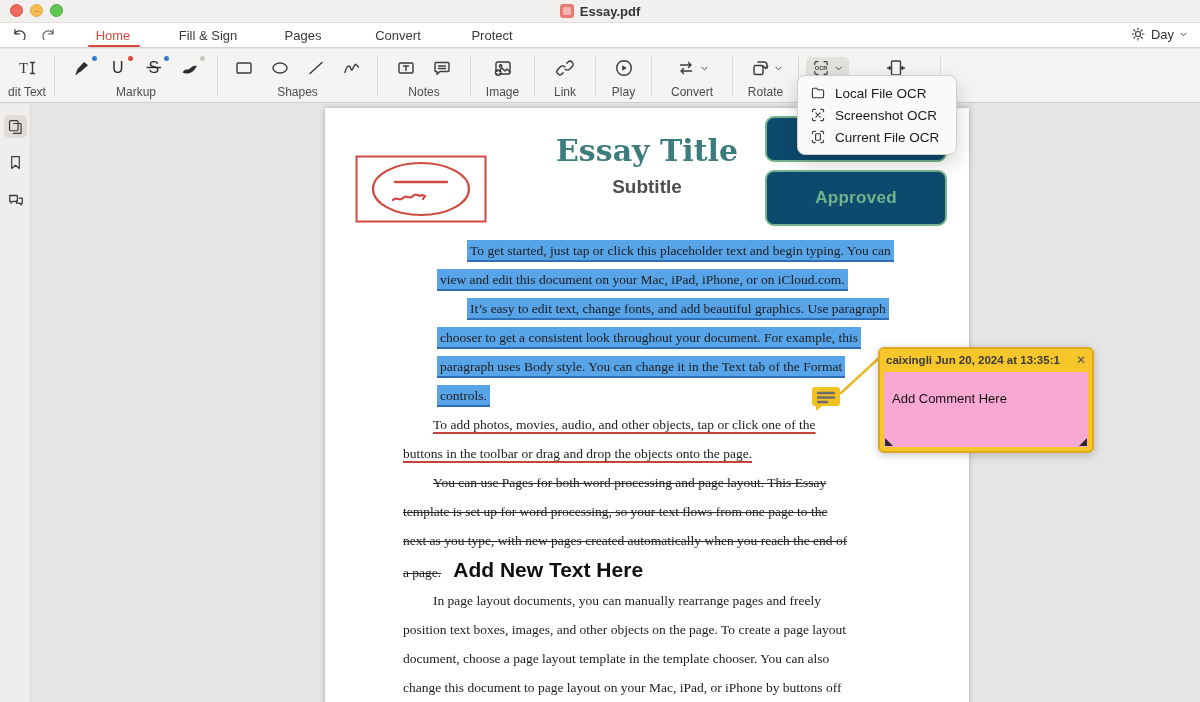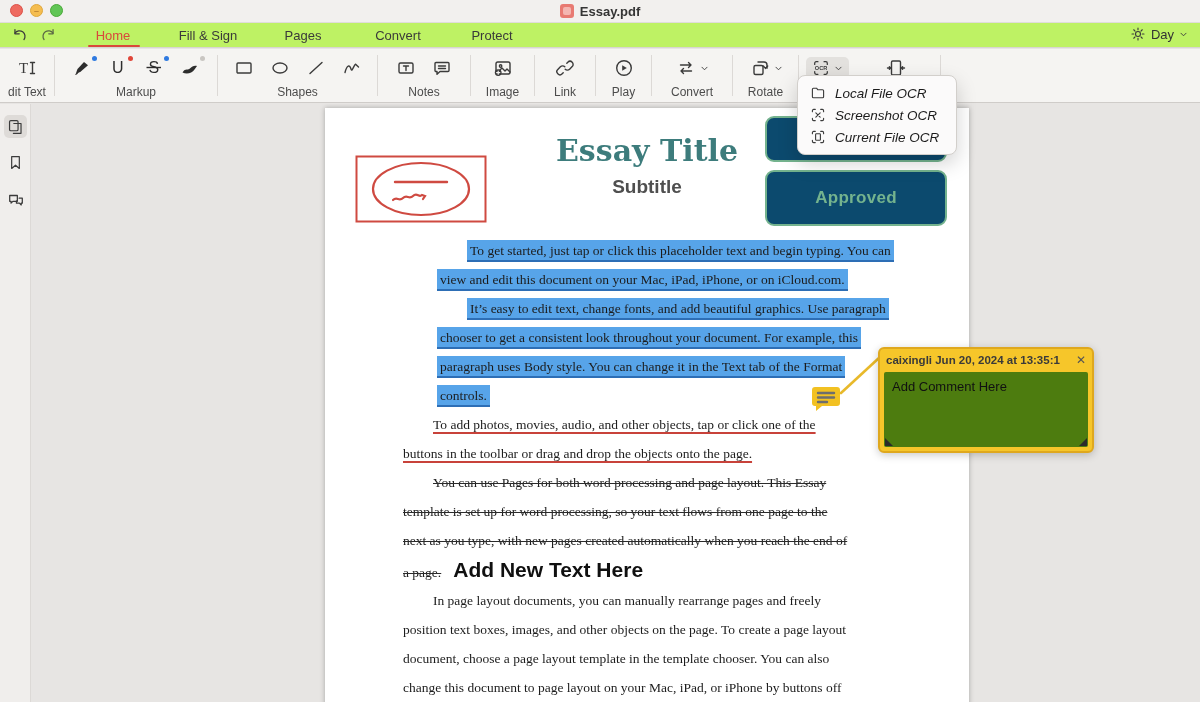--- a/index.html
+++ b/index.html
@@ -12,21 +12,21 @@
   .lights { position:absolute; left:10px; top:4px; display:flex; gap:7px; }
   .light { width:13px; height:13px; border-radius:50%; display:flex; align-items:center; justify-content:center; font-size:8px; line-height:1; }
   .light.red { background:#ee6a5f; border:1px solid #dc5047; color:#8c1f17;}
   .light.yellow { background:#f5bd4f; border:1px solid #dfa73c; color:#90591a;}
   .light.green { background:#61c555; border:1px solid #4aa938; color:#1c6413;}
   .title-center { margin:16px auto; display:flex; align-items:center; gap:6px; font-weight:bold; font-size:13px; color:#353535; }
   .doc-ico { width:14px; height:14px; border-radius:3px; background:#e87a72; position:relative; }
   .doc-ico::after { content:""; position:absolute; inset:3px; border-radius:2px; background:#f4b6b1; }
 
   
-  .tabrow { position:absolute; top:22px; left:0; right:0; height:26px; background:#bef264; border-top:1px solid #e0ddda; border-bottom:1px solid #d8d5d1; }
+  .tabrow { position:absolute; top:22px; left:0; right:0; height:26px; background:#ffffff; border-top:1px solid #e0ddda; border-bottom:1px solid #d8d5d1; }
   .histbtn { position:absolute; top:3px; width:22px; height:20px; display:flex; align-items:center; justify-content:center; }
   .tab { position:absolute; top:0; height:25px; display:flex; align-items:center; justify-content:center; font-size:13px; color:#3a3a3a; cursor:default; }
   .tab.active { color:#d9483b; }
   .tab-underline { position:absolute; left:88px; top:22px; width:52px; height:2px; background:#d9483b; border-radius:2px; }
   .daymode { position:absolute; right:12px; top:3px; display:flex; align-items:center; gap:5px; font-size:13px; color:#333; }
 
   
   .toolrow { position:absolute; top:49px; left:0; right:0; height:54px; background:#f5f4f2; border-bottom:1px solid #cfccc9; display:flex; }
   .tgroup { display:flex; flex-direction:column; align-items:center; padding-top:8px; position:relative; flex:0 0 auto; }
   .ticons { display:flex; gap:14px; align-items:center; height:22px; }
@@ -65,27 +65,27 @@
   .bigtext { font-family:"Liberation Sans",sans-serif; font-weight:bold; font-size:21px; color:#101010; margin-left:12px; }
 
   .note-anchor { position:absolute; left:485px; top:276px; }
   .connector { position:absolute; left:805px; top:248px; }
 
   
   .popup { position:absolute; left:878px; top:347px; width:216px; height:106px; background:#f6c62a; border:2px solid #dfa81e; border-radius:6px; z-index:40; box-shadow:0 2px 8px rgba(0,0,0,.22); }
   .popup-h { height:21px; display:flex; align-items:center; padding:0 6px; font-size:11.5px; font-weight:bold; color:#3a3a3a; white-space:nowrap; overflow:hidden; }
   .popup-h .hdrtext { flex:1; overflow:hidden; }
   .popup-close { font-size:12px; color:#555; margin-left:4px; font-weight:normal; }
-  .popup-b { position:absolute; left:4px; right:4px; top:23px; bottom:4px; background:#4d7c0f; border-radius:2px; padding:7px 8px; font-size:13px; color:#111; }
+  .popup-b { position:absolute; left:4px; right:4px; top:23px; bottom:4px; background:#f9a8d4; border-radius:2px; padding:19px 8px; font-size:13px; color:#111; }
   .popup-b::before { content:""; position:absolute; left:1px; bottom:1px; width:0; height:0; border-left:8px solid #2b2b2b; border-top:8px solid transparent; }
   .popup-b::after { content:""; position:absolute; right:1px; bottom:1px; width:0; height:0; border-right:8px solid #2b2b2b; border-top:8px solid transparent; }
 
   
   .menu { position:absolute; left:797px; top:75px; width:160px; background:#fbfafa; border:1px solid #d2cfcb; border-radius:8px; padding:6px 0; z-index:50; box-shadow:0 8px 20px rgba(0,0,0,.18); }
-  .mi { display:flex; align-items:center; gap:9px; padding:3px 12px; font-size:13.5px; color:#1b1b1b;font-style:italic; }
+  .mi { display:flex; align-items:center; gap:9px; padding:3px 12px; font-size:13.5px; color:#1b1b1b; }
 </style>
 </head>
 <body>
 
 <div class="titlebar">
   <div class="lights">
     <div class="light red"></div>
     <div class="light yellow">–</div>
     <div class="light green"></div>
   </div>

